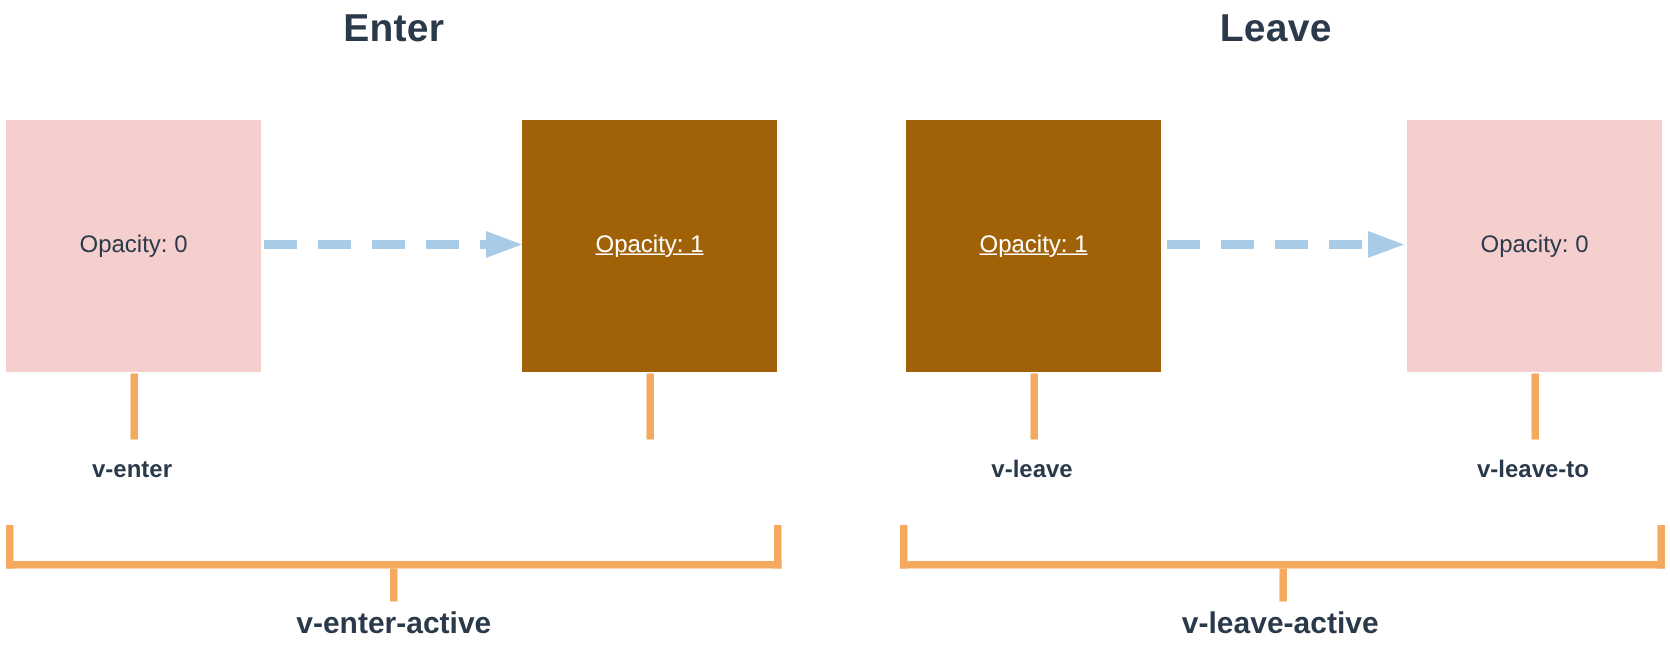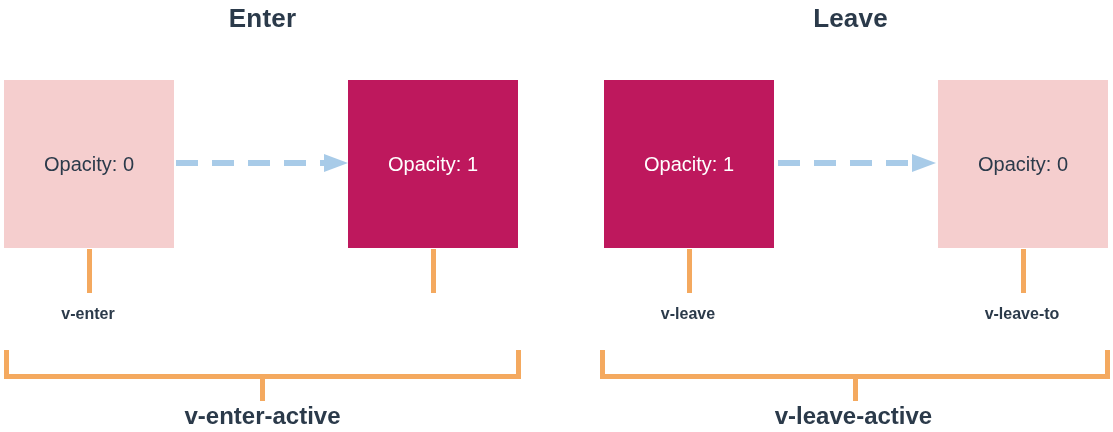--- a/index.html
+++ b/index.html
@@ -36,26 +36,26 @@
 
   
   .state-box {
     position: absolute;
     top: 80px;
     width: 170px;
     height: 168px;
     display: flex;
     align-items: center;
     justify-content: center;
-    font-size: 20px;
+    font-size: 16px;
     line-height: 1;
     box-sizing: border-box;
   }
   .state-box.faded  { background: #f5cece; color: #2b3a4a; }
-  .state-box.opaque { background: #be185d; color: #ffffff; }
+  .state-box.opaque { background: #a16207; color: #ffffff; text-decoration: underline; }
 
   .box-enter-from { left: 4px;   }
   .box-enter-to   { left: 348px; }
   .box-leave-from { left: 604px; }
   .box-leave-to   { left: 938px; width: 170px; }
 
   .state-box .box-label { pointer-events: none; }
 
   
   .arrow {
@@ -132,21 +132,21 @@
     width: 5px;
     height: 22px;
     background: #f4a95f;
   }
   .stem-enter { left: 260px; }
   .stem-leave { left: 853px; }
 
   .bracket-label {
     position: absolute;
     top: 403px;
-    font-size: 24px;
+    font-size: 20px;
     font-weight: bold;
     color: #2b3a4a;
     text-align: center;
     line-height: 26px;
     white-space: nowrap;
   }
   .bl-enter { left: 0px;   width: 525px; }
   .bl-leave { left: 591px; width: 525px; }
 </style>
 </head>

